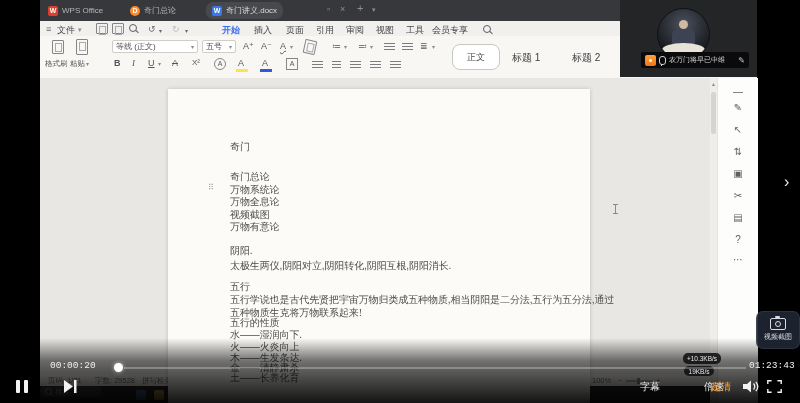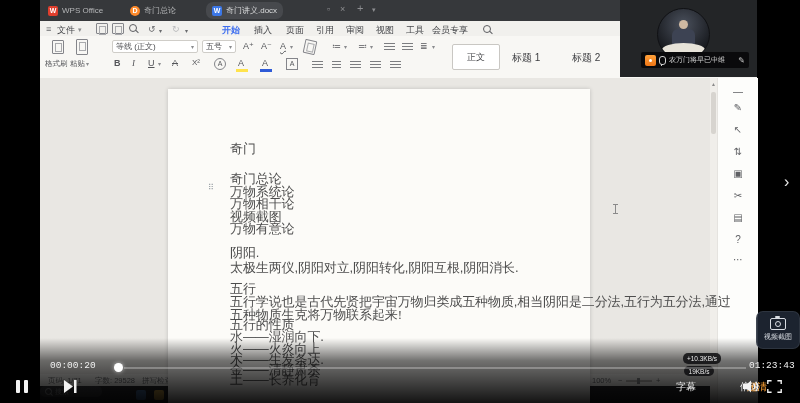--- a/index.html
+++ b/index.html
@@ -30,21 +30,21 @@
           font-size:8px;display:flex;align-items:center;justify-content:space-between;padding:0 3px;box-sizing:border-box;}
   .alico{width:11px;height:9px;background:repeating-linear-gradient(#7c7d80 0 1px,transparent 1px 3px);}
   .alico.c{background:repeating-linear-gradient(#7c7d80 0 1px,transparent 1px 3px);width:9px;}
   .stylebox{width:46px;height:24px;background:#fff;border:1px solid #c9c7c3;border-radius:2px;
             display:flex;align-items:center;justify-content:center;font-size:9px;color:#4a4b4e;}
   .styleitem{font-size:10px;color:#3c3d40;white-space:nowrap;}
   .hl-bar{position:absolute;left:0;bottom:0;width:100%;height:3px;}
   
   .workspace{left:40px;top:78px;width:717px;height:325px;background:#e9e7e3;z-index:1;}
   .page{left:168px;top:89px;width:422px;height:314px;background:#fcfbf8;box-shadow:0 0 4px rgba(0,0,0,.18);z-index:2;}
-  .dl{left:230px;font-size:13px;color:#4d4d4d;white-space:nowrap;z-index:3;letter-spacing:-0.1px;}
+  .dl{left:230px;font-size:10px;color:#4d4d4d;white-space:nowrap;z-index:3;letter-spacing:-0.1px;}
   .handle{left:208px;top:183px;font-size:8px;color:#9aa0a6;z-index:3;}
   .ibeam{left:615px;top:204px;width:1px;height:10px;background:#8a8a8a;z-index:3;}
   .ibeam::before,.ibeam::after{content:"";position:absolute;left:-2px;width:5px;height:1px;background:#8a8a8a;}
   .ibeam::before{top:0;} .ibeam::after{bottom:0;}
   .scrollbar{left:710px;top:78px;width:7px;height:325px;background:#f0eeea;z-index:2;}
   .scrollthumb{left:1px;top:14px;width:5px;height:42px;background:#d7d4cf;border-radius:2px;}
   .scrollarrow{left:1px;font-size:5px;color:#8b8b8b;}
   .sidebar{left:717px;top:78px;width:40px;height:325px;background:#fdfdfb;border-left:1px solid #e5e3df;z-index:2;}
   .sideico{left:0;width:40px;text-align:center;font-size:10px;color:#5f6064;}
   
@@ -90,21 +90,21 @@
                color:#fff;font-size:10px;font-weight:bold;}
   .gauge-inner .unit{font-size:6px;font-weight:normal;margin-left:1px;}
   
   .gradient{left:0;top:338px;width:800px;height:65px;z-index:10;
             background:linear-gradient(180deg,rgba(0,0,0,0) 0%,rgba(0,0,0,.55) 35%,rgba(0,0,0,.92) 100%);}
   .ptime{font-family:"Liberation Mono","DejaVu Sans Mono",monospace;font-size:9.5px;color:#f0f0f0;z-index:30;white-space:nowrap;}
   .seektrack{left:124px;top:367px;width:622px;height:2px;background:rgba(255,255,255,.28);z-index:30;}
   .seekhandle{left:114px;top:363px;width:9px;height:9px;border-radius:50%;background:#fff;box-shadow:0 0 4px rgba(255,255,255,.6);z-index:31;}
   .pbar{width:4px;height:13px;background:#f2f2f2;border-radius:1px;z-index:30;}
   .nextico{z-index:30;}
-  .plabel{top:380px;font-size:10px;color:#f0f0f0;z-index:30;white-space:nowrap;margin-left:36px;}
+  .plabel{top:380px;font-size:10px;color:#f0f0f0;z-index:30;white-space:nowrap;}
   .shotbtn{left:756px;top:311px;width:42px;height:36px;background:rgba(30,38,51,.92);border:1px solid rgba(255,255,255,.08);
            border-radius:7px;z-index:30;display:flex;flex-direction:column;align-items:center;justify-content:center;gap:2px;}
   .cam{width:14px;height:10px;border:1px solid #d8dce2;border-radius:2px;position:relative;}
   .cam::before{content:"";position:absolute;left:4px;top:2px;width:4px;height:4px;border:1px solid #d8dce2;border-radius:50%;}
   .cam::after{content:"";position:absolute;left:4px;top:-3px;width:5px;height:2px;background:#d8dce2;border-radius:1px;}
   .shotlbl{font-size:7px;color:#d8dce2;}
   .chev{left:784px;top:173px;font-size:16px;color:#e8e8e8;z-index:30;}
   .spk{z-index:30;} .fsc{z-index:30;}
 </style>
 </head>
@@ -194,38 +194,38 @@
     <span class="hl-bar a" style="left:196px;top:33px;width:12px;background:#ffe34d;"></span>
     <span class="a ric" style="left:222px;top:22px;">A</span>
     <span class="hl-bar a" style="left:220px;top:33px;width:12px;background:#2f5bd7;"></span>
     <span class="a ric" style="left:246px;top:22px;border:1px solid #84858a;width:10px;height:10px;font-size:7px;text-align:center;line-height:10px;">A</span>
     <span class="a alico" style="left:272px;top:25px;"></span>
     <span class="a alico c" style="left:292px;top:25px;"></span>
     <span class="a alico" style="left:310px;top:25px;"></span>
     <span class="a alico" style="left:330px;top:25px;"></span>
     <span class="a alico" style="left:350px;top:25px;"></span>
 
-    <div class="a stylebox" style="left:412px;top:8px;">
+    <div class="a stylebox" style="left:412px;top:8px;border-radius:8px;">
       <span>正文</span>
     </div>
     <span class="a styleitem" style="left:472px;top:15px;">标题 1</span>
     <span class="a styleitem" style="left:532px;top:15px;">标题 2</span>
     <span class="a ric" style="left:588px;top:8px;font-size:6px;color:#8a8b8e;">▴</span>
     <span class="a ric" style="left:588px;top:20px;font-size:6px;color:#8a8b8e;">▾</span>
   </div>
 
   <div class="a workspace"></div>
   <div class="a page"></div>
   <span class="a handle">⠿</span>
   <div class="a ibeam"></div>
 
   <div class="a dl" style="top:140px;">奇门</div>
   <div class="a dl" style="top:170px;">奇门总论</div>
   <div class="a dl" style="top:183px;">万物系统论</div>
-  <div class="a dl" style="top:195px;">万物相干论</div>
+  <div class="a dl" style="top:195px;">万物全息论</div>
   <div class="a dl" style="top:208px;">视频截图</div>
   <div class="a dl" style="top:220px;">万物有意论</div>
   <div class="a dl" style="top:244px;">阴阳.</div>
   <div class="a dl" style="top:259px;">太极生两仪,阴阳对立,阴阳转化,阴阳互根,阴阳消长.</div>
   <div class="a dl" style="top:280px;">五行</div>
   <div class="a dl" style="top:293px;">五行学说也是古代先贤把宇宙万物归类成五种物质,相当阴阳是二分法,五行为五分法,通过</div>
   <div class="a dl" style="top:306px;font-family:Liberation Serif, serif;">五种物质生克将万物联系起来!</div>
   <div class="a dl" style="top:316px;">五行的性质</div>
   <div class="a dl" style="top:328px;">水——湿润向下.</div>
   <div class="a dl" style="top:340px;">火——火炎向上</div>

